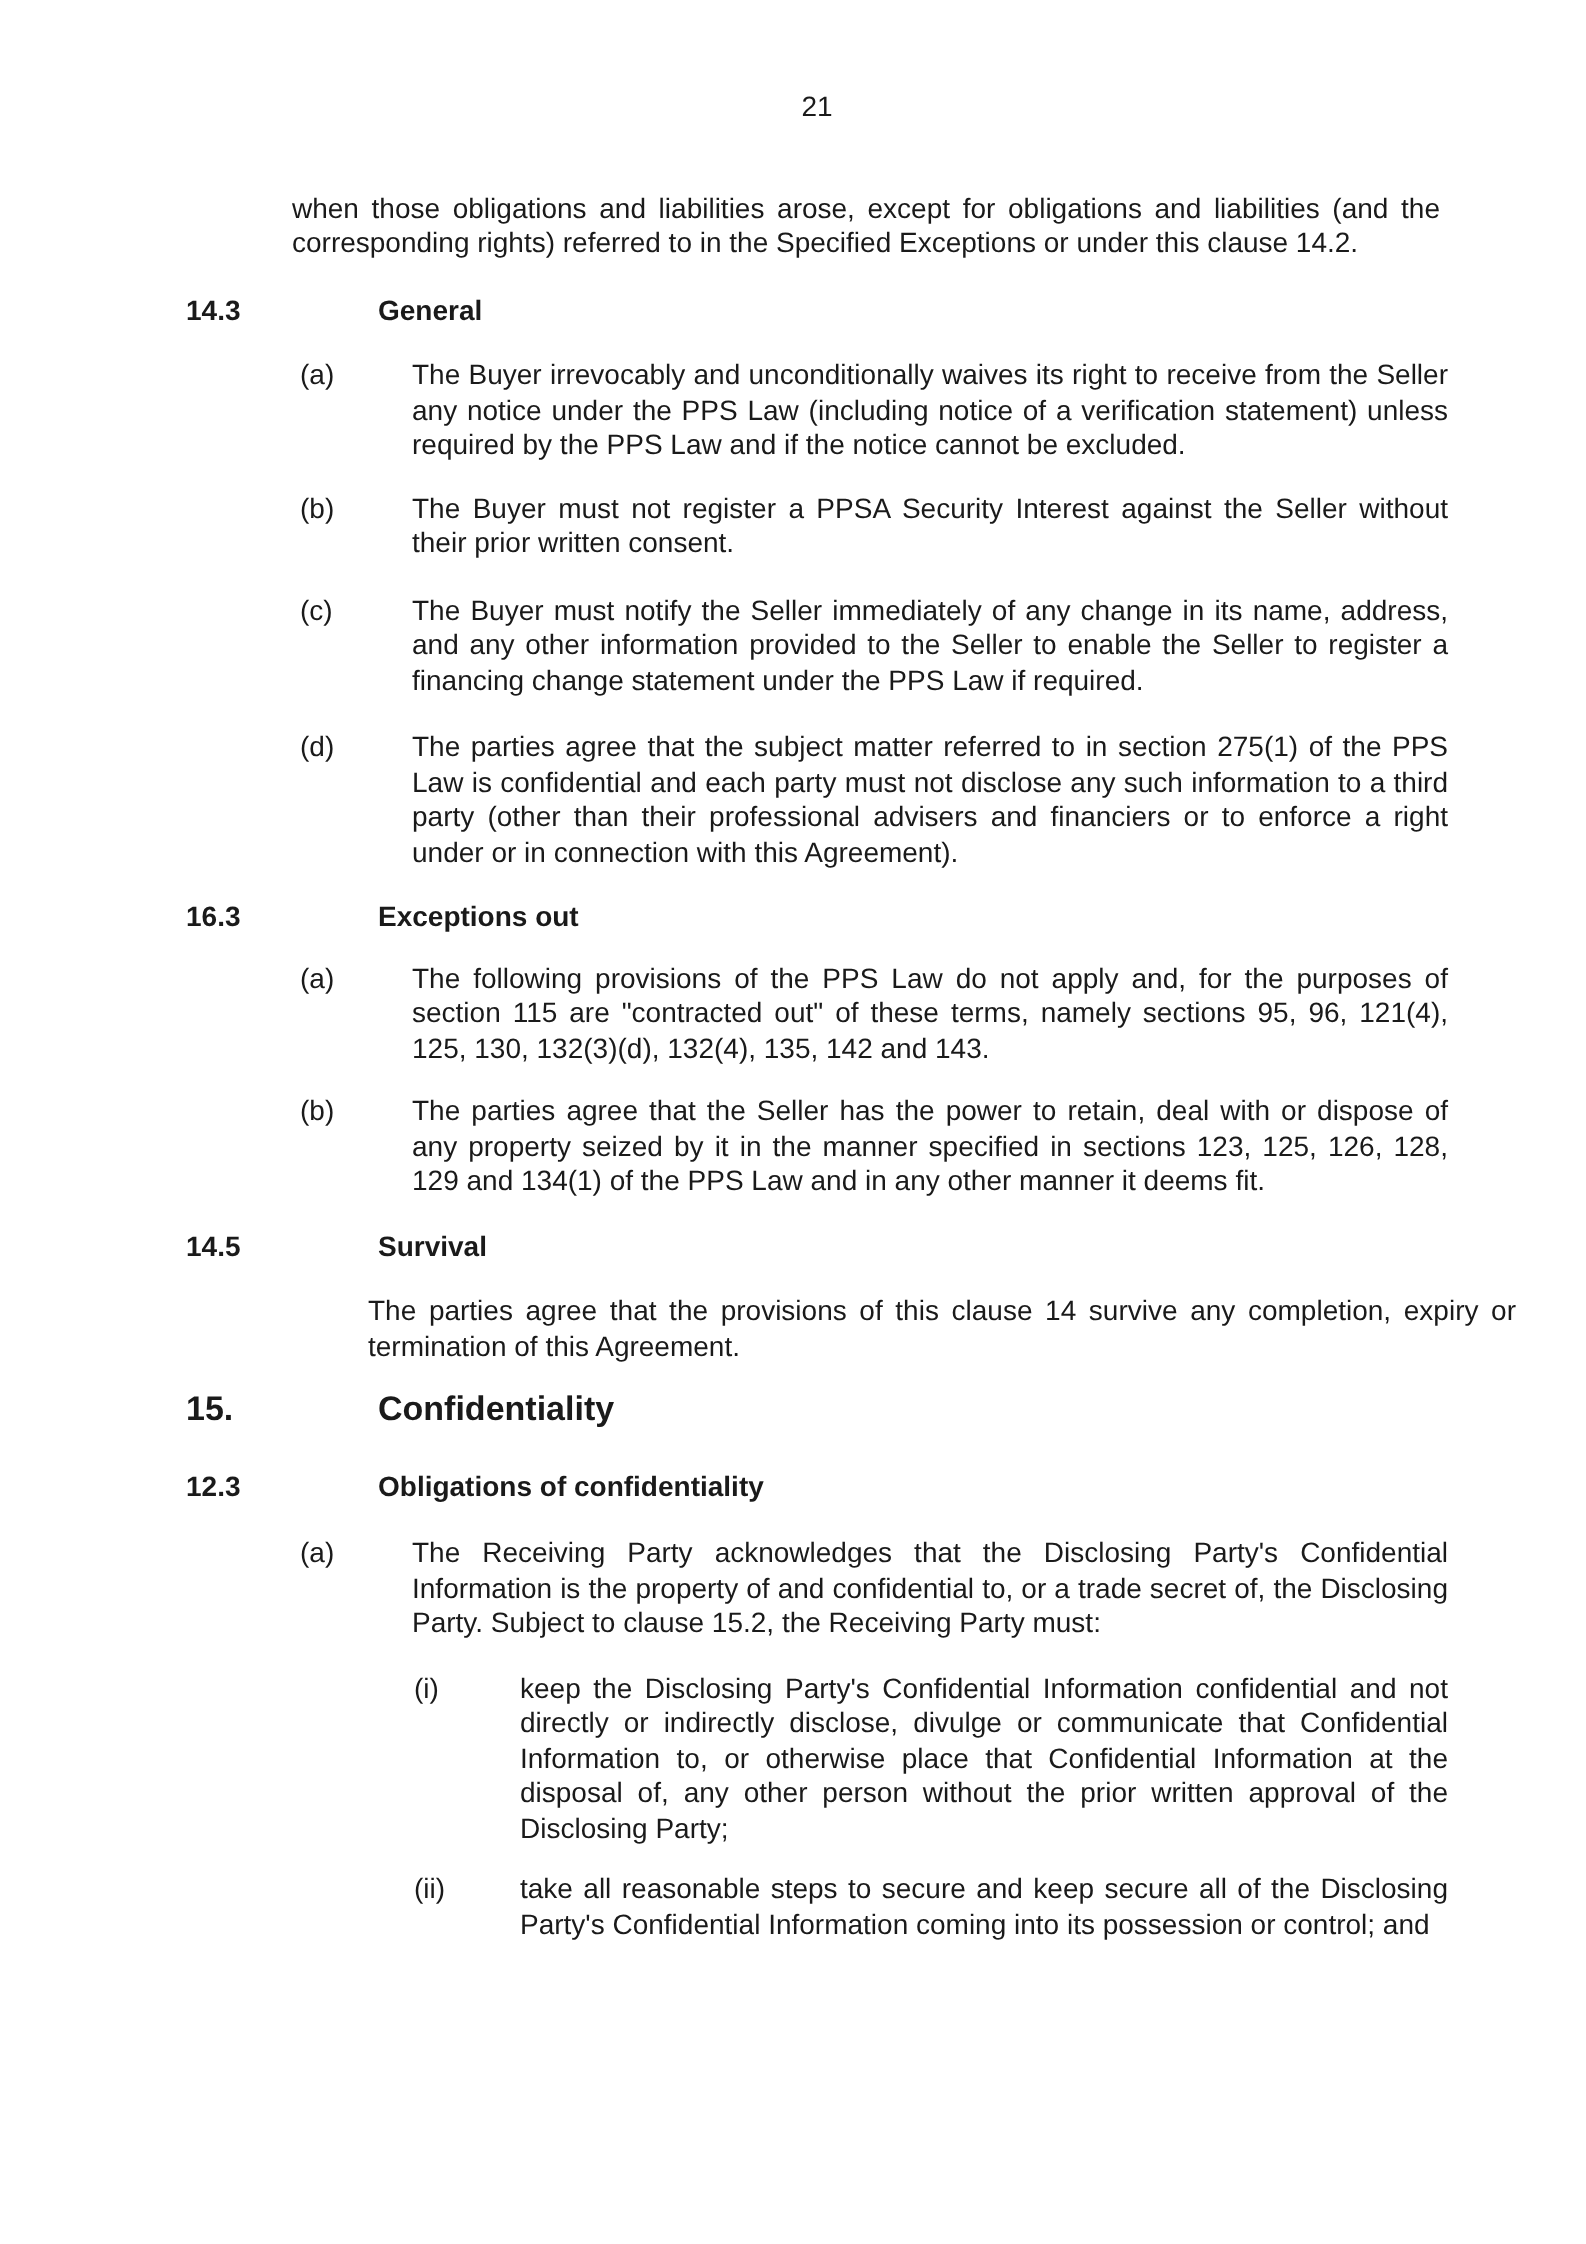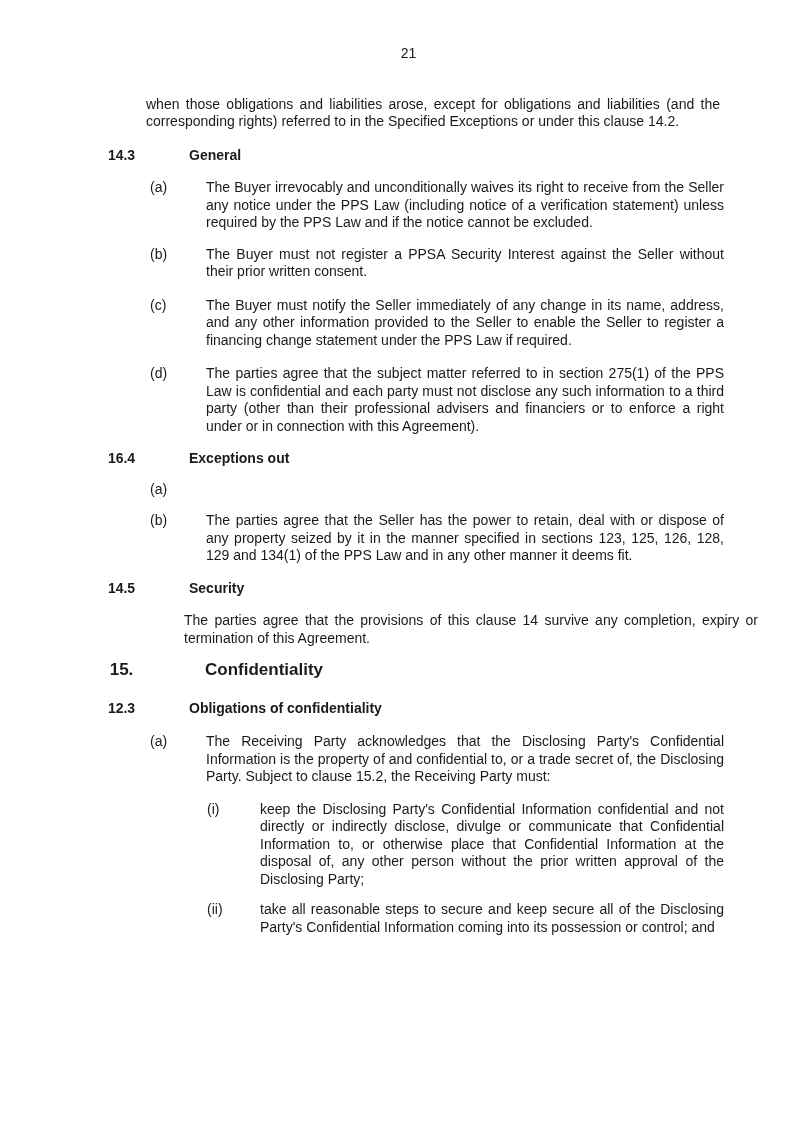--- a/index.html
+++ b/index.html
@@ -32,30 +32,28 @@
     width: 574px;
     margin-top: 33px;
   }
   .clause-heading {
     display: flex;
     font-weight: bold;
   }
   .clause-heading .num {
     width: 57px;
     flex-shrink: 0;
-    text-align: center;
   }
   .clause-heading .title {
     width: 574px;
     margin-left: 39px;
   }
   .clause-heading.main {
     font-size: 17px;
     line-height: 21.5px;
-    gap: 16px;
   }
   .clause-para {
     margin-left: 91px;
     width: 574px;
     text-align: justify;
   }
   .item {
     display: flex;
     margin-left: 57px;
   }
@@ -110,34 +108,35 @@
   <div class="item mt16">
     <span class="item-label">(c)</span>
     <div class="item-text">The Buyer must notify the Seller immediately of any change in its name, address, and any other information provided to the Seller to enable the Seller to register a financing change statement under the PPS Law if required.</div>
   </div>
   <div class="item mt16">
     <span class="item-label">(d)</span>
     <div class="item-text">The parties agree that the subject matter referred to in section 275(1) of the PPS Law is confidential and each party must not disclose any such information to a third party (other than their professional advisers and financiers or to enforce a right under or in connection with this Agreement).</div>
   </div>
 
   <div class="clause-heading mt15">
-    <span class="num">16.4</span>
+    <span class="num">16.3</span>
     <span class="title">Exceptions out</span>
   </div>
   <div class="item mt13">
     <span class="item-label">(a)</span>
+    <div class="item-text">The following provisions of the PPS Law do not apply and, for the purposes of section 115 are "contracted out" of these terms, namely sections 95, 96, 121(4), 125, 130, 132(3)(d), 132(4), 135, 142 and 143.</div>
   </div>
   <div class="item mt14">
     <span class="item-label">(b)</span>
     <div class="item-text">The parties agree that the Seller has the power to retain, deal with or dispose of any property seized by it in the manner specified in sections 123, 125, 126, 128, 129 and 134(1) of the PPS Law and in any other manner it deems fit.</div>
   </div>
 
   <div class="clause-heading mt15">
     <span class="num">14.5</span>
-    <span class="title">Security</span>
+    <span class="title">Survival</span>
   </div>
   <div class="clause-para mt15">The parties agree that the provisions of this clause 14 survive any completion, expiry or termination of this Agreement.</div>
 
   <div class="clause-heading main mt12">
     <span class="num">15.</span>
     <span class="title">Confidentiality</span>
   </div>
 
   <div class="clause-heading mt19">
     <span class="num">12.3</span>

